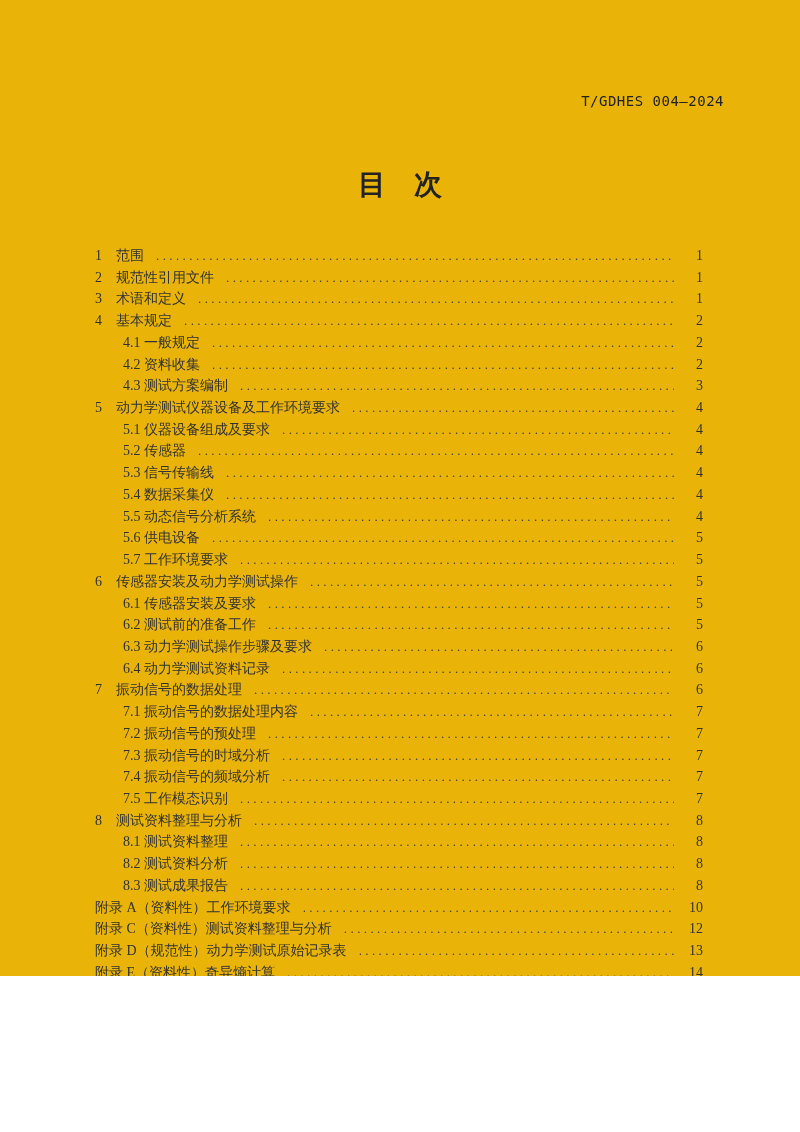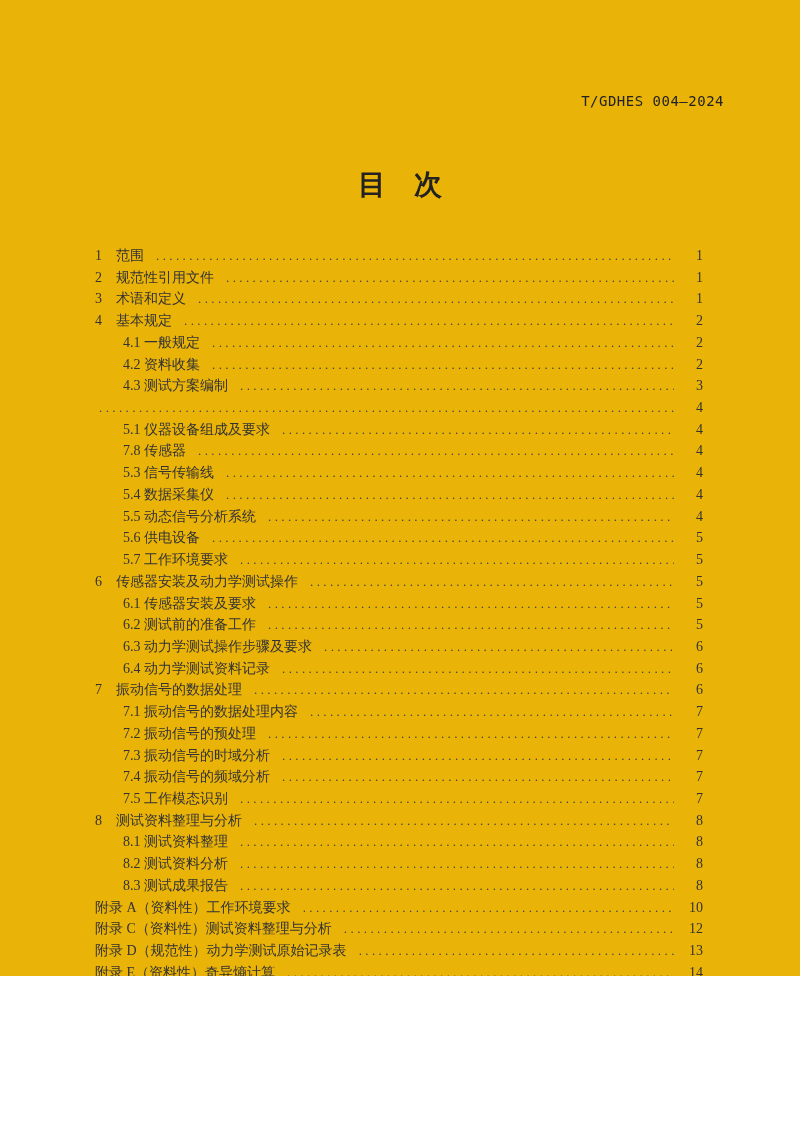--- a/index.html
+++ b/index.html
@@ -117,30 +117,31 @@
         <span class="lbl">4.2 资料收集</span>
         <span class="dots"></span>
         <span class="pg">2</span>
       </div>
     <div class="toc-row sub">
         <span class="lbl">4.3 测试方案编制</span>
         <span class="dots"></span>
         <span class="pg">3</span>
       </div>
     <div class="toc-row">
+        <span class="lbl">5　动力学测试仪器设备及工作环境要求</span>
         <span class="dots"></span>
         <span class="pg">4</span>
       </div>
     <div class="toc-row sub">
         <span class="lbl">5.1 仪器设备组成及要求</span>
         <span class="dots"></span>
         <span class="pg">4</span>
       </div>
     <div class="toc-row sub">
-        <span class="lbl">7.8 传感器</span>
+        <span class="lbl">5.2 传感器</span>
         <span class="dots"></span>
         <span class="pg">4</span>
       </div>
     <div class="toc-row sub">
         <span class="lbl">5.3 信号传输线</span>
         <span class="dots"></span>
         <span class="pg">4</span>
       </div>
     <div class="toc-row sub">
         <span class="lbl">5.4 数据采集仪</span>

